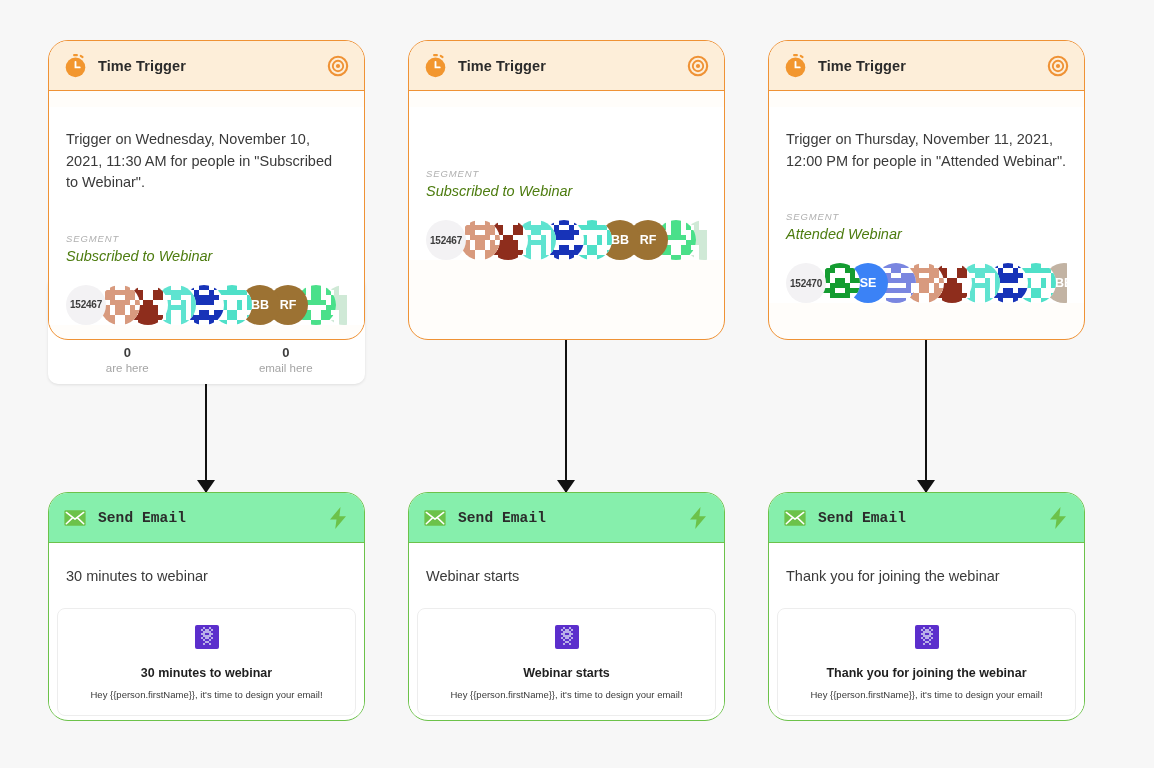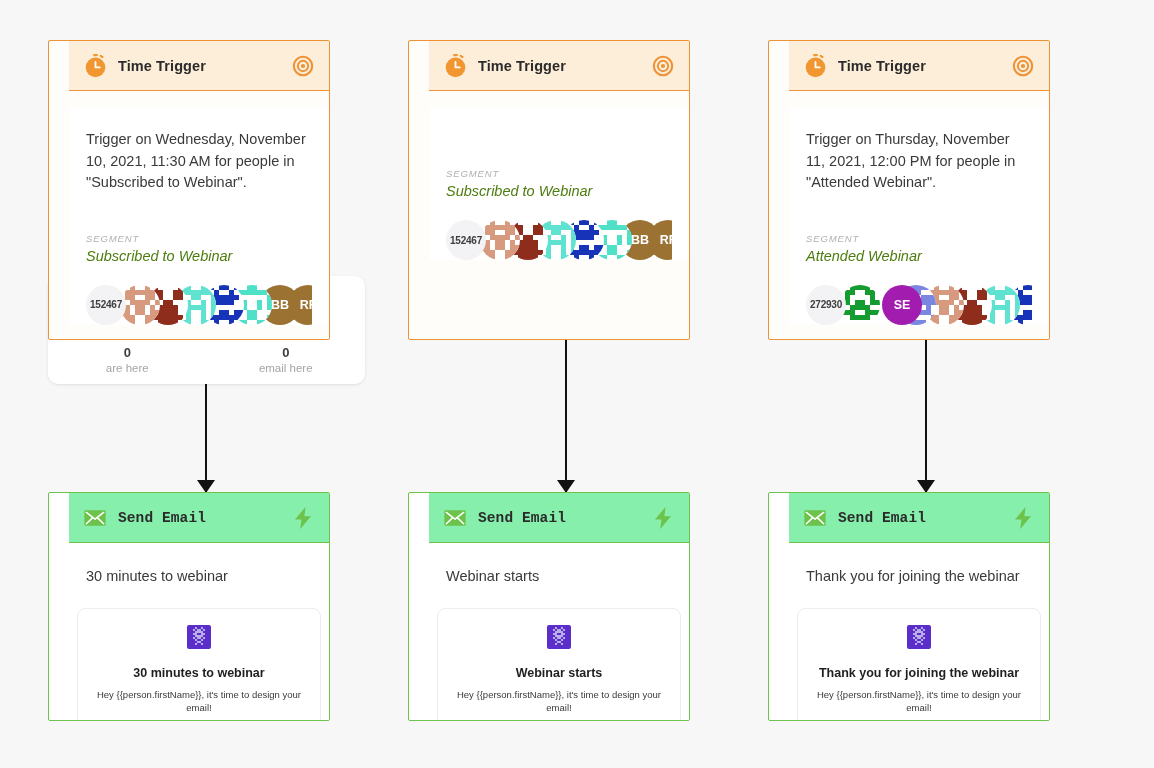--- a/index.html
+++ b/index.html
@@ -54,25 +54,24 @@
   }
   .stat-label {
     font-size: 11.5px;
     color: #a5a5a5;
     line-height: 15px;
   }
 
   
   .card {
     position: absolute;
-    width: 282px;
-    border-radius: 2px;
+    width: 317px;
+    border-radius: 20px;
     background: #ffffff;
     overflow: hidden;
-    padding-left: 20px;
   }
   .card-header {
     display: flex;
     align-items: center;
     height: 50px;
     padding: 0 13px;
   }
   .card-title {
     font-size: 14.5px;
     font-weight: bold;
@@ -1018,21 +1017,21 @@
           </span>
         </div>
         <div class="card-body trigger-body">
           <div class="trigger-desc">Trigger on Thursday, November 11, 2021, 12:00 PM for people in "Attended Webinar".</div>
           <div class="segment-block">
             <div class="segment-label">SEGMENT</div>
             <div class="segment-name">Attended Webinar</div>
           </div>
           <div class="avatar-strip">
             <div class="avatar count-bubble" style="left: 0px;">
-              <span>272930</span>
+              <span>152470</span>
             </div>
             <div class="avatar" style="left: 34px; z-index: 30;">
               <svg viewBox="0 0 40 40">
                 <rect width="40" height="40" fill="#ffffff"></rect>
                 <rect x="0" y="0" width="5" height="5" fill="#149c31"></rect>
                 <rect x="35" y="0" width="5" height="5" fill="#149c31"></rect>
                 <rect x="10" y="0" width="5" height="5" fill="#149c31"></rect>
                 <rect x="25" y="0" width="5" height="5" fill="#149c31"></rect>
                 <rect x="15" y="0" width="5" height="5" fill="#149c31"></rect>
                 <rect x="20" y="0" width="5" height="5" fill="#149c31"></rect>
@@ -1057,21 +1056,21 @@
                 <rect x="5" y="25" width="5" height="5" fill="#149c31"></rect>
                 <rect x="30" y="25" width="5" height="5" fill="#149c31"></rect>
                 <rect x="10" y="25" width="5" height="5" fill="#149c31"></rect>
                 <rect x="25" y="25" width="5" height="5" fill="#149c31"></rect>
                 <rect x="10" y="30" width="5" height="5" fill="#149c31"></rect>
                 <rect x="25" y="30" width="5" height="5" fill="#149c31"></rect>
                 <rect x="15" y="30" width="5" height="5" fill="#149c31"></rect>
                 <rect x="20" y="30" width="5" height="5" fill="#149c31"></rect>
               </svg>
             </div>
-            <div class="avatar initials" style="left: 76px; z-index: 29; background: #a21caf;">
+            <div class="avatar initials" style="left: 62px; z-index: 29; background: #3b82f6;">
               <span>SE</span>
             </div>
             <div class="avatar" style="left: 90px; z-index: 28;">
               <svg viewBox="0 0 40 40">
                 <rect width="40" height="40" fill="#ffffff"></rect>
                 <rect x="0" y="0" width="5" height="5" fill="#7a86e0"></rect>
                 <rect x="35" y="0" width="5" height="5" fill="#7a86e0"></rect>
                 <rect x="5" y="0" width="5" height="5" fill="#7a86e0"></rect>
                 <rect x="30" y="0" width="5" height="5" fill="#7a86e0"></rect>
                 <rect x="10" y="0" width="5" height="5" fill="#7a86e0"></rect>

